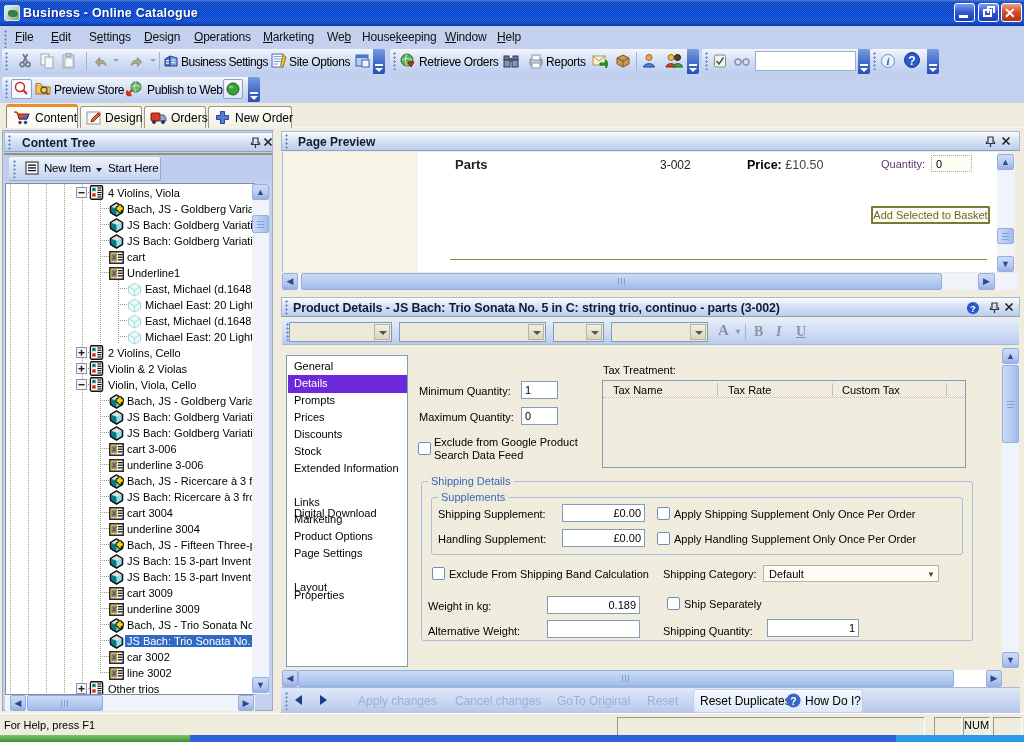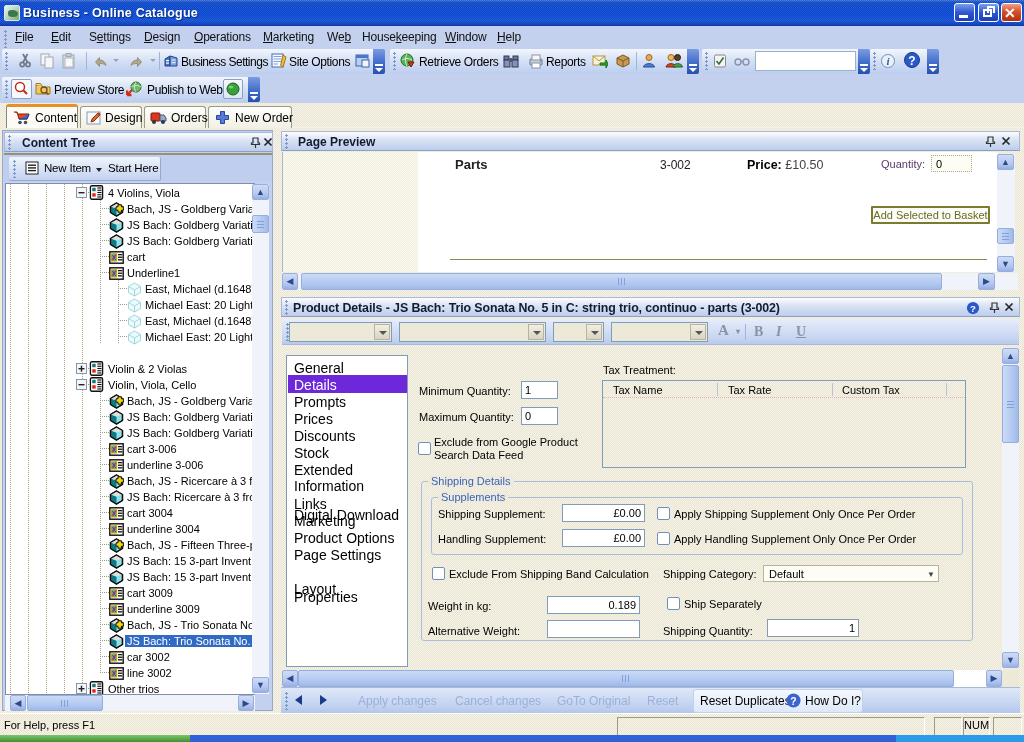--- a/index.html
+++ b/index.html
@@ -74,21 +74,21 @@
 .sbthumbh { position:absolute; background:linear-gradient(180deg,#cadbf6 0%,#b4c9f0 60%,#9ebaea 100%); border:1px solid #95aede; border-radius:2px; }
 .sbthumbh::after { content:""; position:absolute; left:50%; top:50%; width:8px; height:7px; margin:-3.5px 0 0 -4px; background:repeating-linear-gradient(90deg,#84a0d8 0 1px,rgba(0,0,0,0) 1px 3px); }
 .sbthumb::after { content:""; position:absolute; left:50%; top:50%; width:7px; height:8px; margin:-4px 0 0 -3.5px; background:repeating-linear-gradient(0deg,#84a0d8 0 1px,rgba(0,0,0,0) 1px 3px); }
 
 .bgb { background-color:#e9e5d0 !important; background-image:repeating-conic-gradient(rgba(255,255,255,0.55) 0% 25%, rgba(0,0,0,0) 0% 50%) !important; background-size:2px 2px !important; }
 
 .combo { position:absolute; top:3px; height:20px; background:#ece9d8; border:1px solid #7f9db9; }
 .combo i { position:absolute; right:1px; top:1px; width:16px; height:16px; background:linear-gradient(180deg,#f2f0e2,#d8d4c0); border:1px solid #b8b49c; }
 .combo i::after { content:""; position:absolute; left:4px; top:6px; border-left:4px solid transparent; border-right:4px solid transparent; border-top:4px solid #555; }
 .biu { position:absolute; top:5px; color:#8a94a4; font-size:14px; font-weight:bold; font-family:"Liberation Serif",serif; }
-.li { position:absolute; left:1px; width:118px; height:17px; padding:2px 0 16px 6px; font-size:14px; }
+.li { position:absolute; left:1px; width:118px; height:17px; padding:2px 0 16px 6px; font-size:11px; }
 .li.sel { background:#6d28d9; color:#fff; width:119px; }
 .fi { position:absolute; height:18px; border:1px solid #7f9db9; background:#fff; font-family:"Liberation Sans",sans-serif; font-size:11px; padding:0 3px; }
 .fi.ra { text-align:right; }
 .cb { position:absolute; width:13px; height:13px; background:#fff; border:1px solid #7090b8; border-radius:2px; }
 .gb { position:absolute; border:1px solid #aabedc; border-radius:3px; }
 .gbl { color:#3a64b8; background:#eeebdc; padding:0 3px; }
 .btdis { position:absolute; top:6px; font-size:12px; color:#9cb0d8; }
 .bten { position:absolute; top:6px; font-size:12px; color:#000; }
 
 
@@ -484,20 +484,39 @@
         </svg>
         <span style="left:139px;">East, Michael (d.1648) T</span>
       </div>
 <div class="trow" style="top:145px;">
         <div class="hstub" style="left:112px; top:7px; width:12px;"></div>
         <svg class="ti" style="left:121px;" viewBox="0 0 15 15">
           <path d="M7.5 1 L13.5 4.5 L13.5 10.5 L7.5 14 L1.5 10.5 L1.5 4.5 Z" fill="#eefafa" stroke="#9adadc" stroke-width="1"></path>
           <path d="M1.5 4.5 L7.5 8 L13.5 4.5 M7.5 8 L7.5 14" fill="none" stroke="#9adadc" stroke-width="1"></path>
         </svg>
         <span style="left:139px;">Michael East: 20 Light Fa</span>
+      </div>
+<div class="trow" style="top:161px;">
+        <div class="hstub" style="left:76px; top:7px; width:22px;"></div>
+        <svg class="ti" style="left:70px; top:2px; width:11px; height:11px;" viewBox="0 0 11 11">
+          <rect x="0.5" y="0.5" width="10" height="10" fill="#f4f6f8" stroke="#8898a8"></rect>
+          <rect x="2.5" y="5" width="6" height="1.4" fill="#222"></rect>
+          <rect x="4.8" y="2.7" width="1.4" height="6" fill="#222"></rect>
+        </svg>
+        <svg class="ti" style="left:83px; top:0;" viewBox="0 0 15 16">
+          <rect x="1" y="0.8" width="13" height="14.4" rx="1.5" fill="#fcfcfc" stroke="#101010" stroke-width="1.4"></rect>
+          <rect x="3" y="3" width="3.6" height="3.6" fill="#107878"></rect>
+          <rect x="3" y="8.8" width="3.6" height="3.6" fill="#e82010"></rect>
+          <rect x="8.4" y="2.6" width="4.4" height="1.2" fill="#101010"></rect>
+          <rect x="8.4" y="5" width="4.4" height="1.2" fill="#101010"></rect>
+          <rect x="8.4" y="7.4" width="4.4" height="1.2" fill="#101010"></rect>
+          <rect x="8.4" y="9.8" width="4.4" height="1.2" fill="#101010"></rect>
+          <rect x="8.4" y="12.2" width="4.4" height="1.2" fill="#101010"></rect>
+        </svg>
+        <span style="left:102px;">2 Violins, Cello</span>
       </div>
 <div class="trow" style="top:177px;">
         <div class="hstub" style="left:76px; top:7px; width:22px;"></div>
         <svg class="ti" style="left:70px; top:2px; width:11px; height:11px;" viewBox="0 0 11 11">
           <rect x="0.5" y="0.5" width="10" height="10" fill="#f4f6f8" stroke="#8898a8"></rect>
           <rect x="2.5" y="5" width="6" height="1.4" fill="#222"></rect>
           <rect x="4.8" y="2.7" width="1.4" height="6" fill="#222"></rect>
         </svg>
         <svg class="ti" style="left:83px; top:0;" viewBox="0 0 15 16">
           <rect x="1" y="0.8" width="13" height="14.4" rx="1.5" fill="#fcfcfc" stroke="#101010" stroke-width="1.4"></rect>

